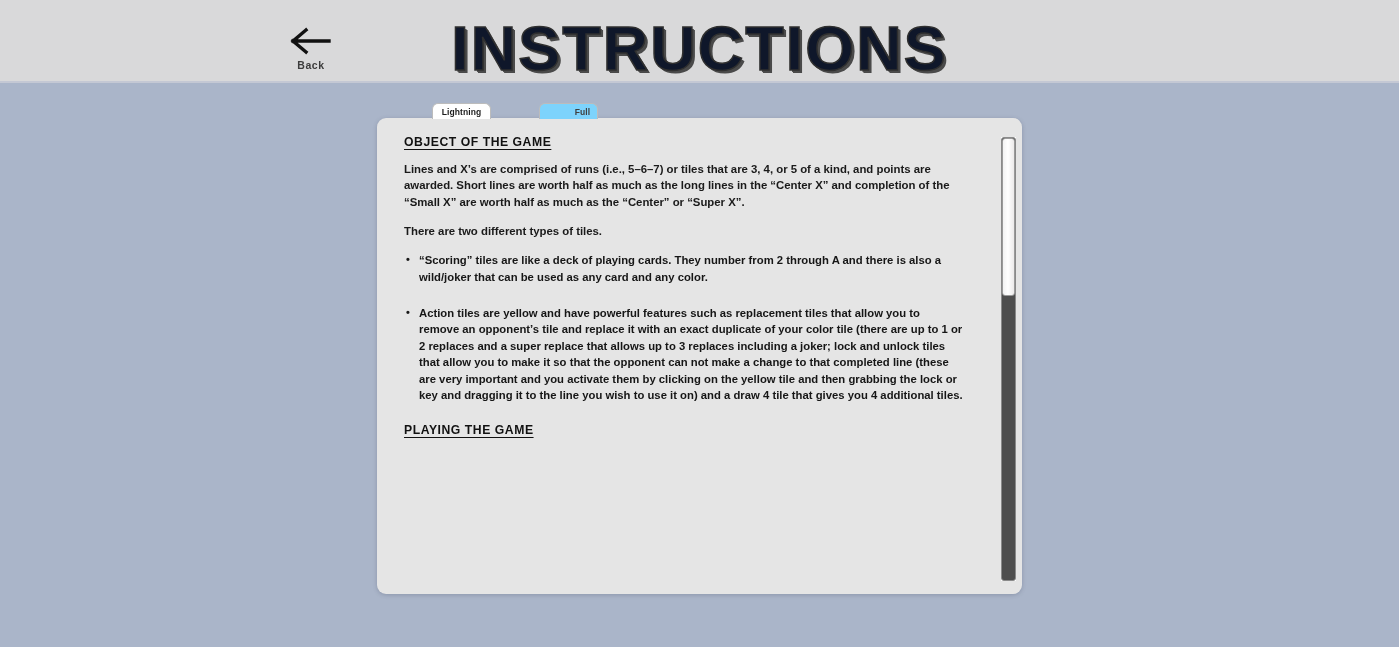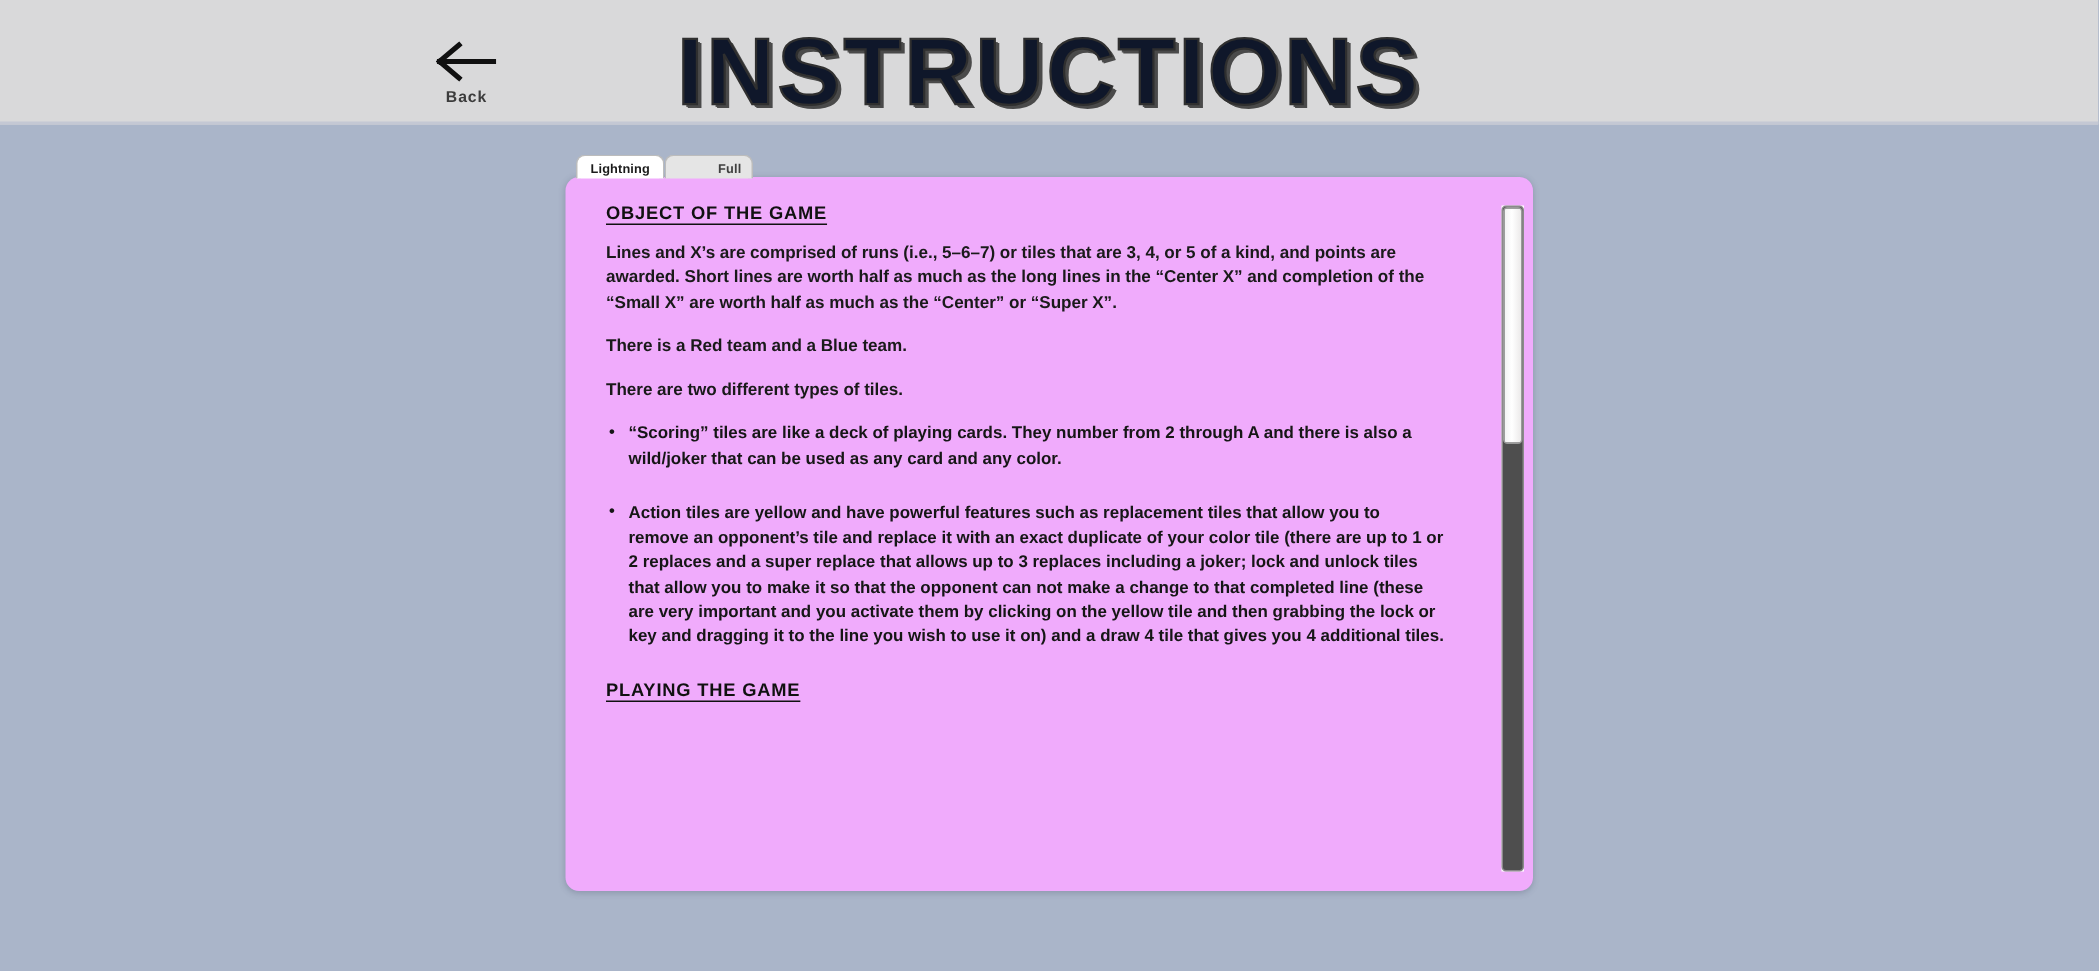--- a/index.html
+++ b/index.html
@@ -84,39 +84,40 @@
     justify-content: center;
     font-size: 8.5px;
     font-weight: 700;
     color: #2b2b2b;
     border-top-left-radius: 6px;
     border-top-right-radius: 6px;
     border: 1px solid #bcbcbc;
     border-bottom: none;
     cursor: pointer;
     letter-spacing: 0.1px;
+    margin-left: 48px;
   }
   .tab.active {
     background: #ffffff;
     color: #1b1b1b;
   }
   .tab.inactive {
-    background: #e5e5e5;
+    background: #7dd3fc;
     color: #404040;
     padding-left: 28px;
   }
 
   
   .doc-panel {
     position: absolute;
     left: 377px;
     top: 118px;
     width: 645px;
     height: 476px;
-    background: #f0abfc;
+    background: #e5e5e5;
     border-radius: 9px;
     box-shadow: 0 1px 4px rgba(60,70,95,0.28);
     overflow: hidden;
   }
 
   .doc-content {
     position: absolute;
     left: 0; top: 0;
     width: 610px;
     height: 476px;
@@ -225,21 +226,20 @@
 
 <div class="doc-panel">
 
   <div class="doc-content">
 
     <div class="doc-heading">OBJECT OF THE GAME</div>
 
 
     <p class="doc-para">Lines and X’s are comprised of runs (i.e., 5–6–7) or tiles that are 3, 4, or 5 of a kind, and points are awarded. Short lines are worth half as much as the long lines in the “Center X” and completion of the “Small X” are worth half as much as the “Center” or “Super X”.</p>
 
-    <p class="doc-para">There is a Red team and a Blue team.</p>
 
     <p class="doc-para">There are two different types of tiles.</p>
 
     <ul class="doc-list">
       <li>“Scoring” tiles are like a deck of playing cards. They number from 2 through A and there is also a wild/joker that can be used as any card and any color.</li>
       <li>Action tiles are yellow and have powerful features such as replacement tiles that allow you to remove an opponent’s tile and replace it with an exact duplicate of your color tile (there are up to 1 or 2 replaces and a super replace that allows up to 3 replaces including a joker; lock and unlock tiles that allow you to make it so that the opponent can not make a change to that completed line (these are very important and you activate them by clicking on the yellow tile and then grabbing the lock or key and dragging it to the line you wish to use it on) and a draw 4 tile that gives you 4 additional tiles.</li>
     </ul>
 
     <div class="doc-heading second">PLAYING THE GAME</div>
 

